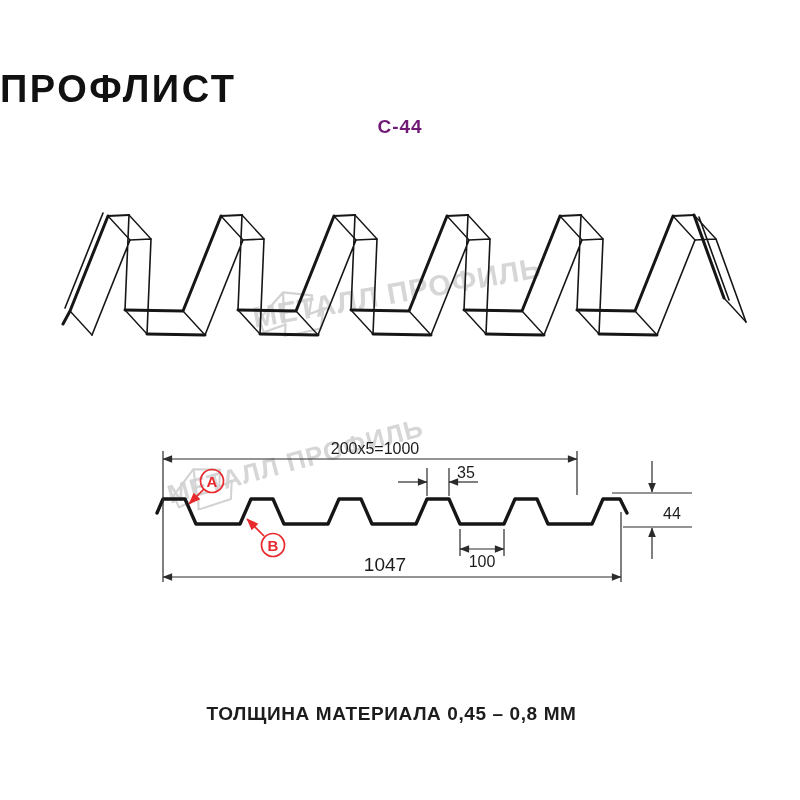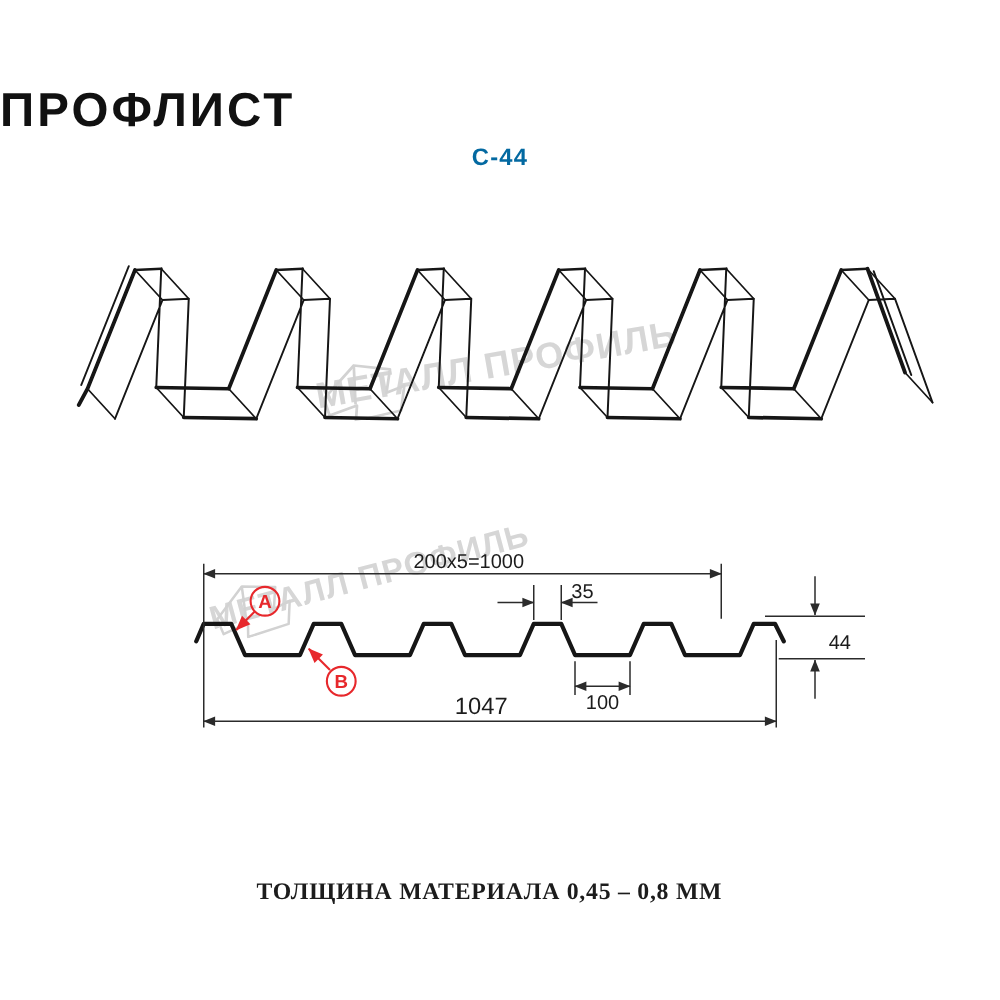--- a/index.html
+++ b/index.html
@@ -1,23 +1,23 @@
 <!DOCTYPE html>
 <html><head>
 <meta charset="utf-8">
 <style>
   html,body{margin:0;padding:0;background:#fff;}
   #page{position:relative;width:800px;height:800px;background:#ffffff;overflow:hidden;
         font-family:"Liberation Sans",sans-serif;}
   .title{position:absolute;left:0;top:68px;width:800px;text-align:left;
          font-size:38px;font-weight:800;letter-spacing:2.5px;color:#111;}
   .model{position:absolute;left:0;top:116px;width:800px;text-align:center;
-         font-size:19px;font-weight:700;letter-spacing:1px;color:#0369a1;}
+         font-size:19px;font-weight:700;letter-spacing:1px;color:#701a75;}
   .footer-note{position:absolute;left:0;top:703px;width:783px;text-align:center;
-         font-size:19px;font-weight:600;letter-spacing:0.6px;color:#1c1c1c;font-family:Liberation Serif, serif;}
+         font-size:19px;font-weight:600;letter-spacing:0.6px;color:#1c1c1c;}
   .wm{position:absolute;display:flex;align-items:center;gap:7px;
       color:#d6d6d6;font-weight:700;white-space:nowrap;}
   .wm .wm-text{letter-spacing:1px;}
   #wm1{left:253px;top:294px;height:48px;transform:rotate(-10deg);transform-origin:0 50%;font-size:29px;}
   #wm2{left:168px;top:470px;height:50px;transform:rotate(-15deg);transform-origin:0 50%;font-size:26px;}
   svg{position:absolute;display:block;}
   #svg3d{left:40px;top:190px;}
   #svgxs,#svgred{left:130px;top:428px;}
   text{font-family:"Liberation Sans",sans-serif;fill:#1c1c1c;}
   .dimtxt{font-size:16px;}

